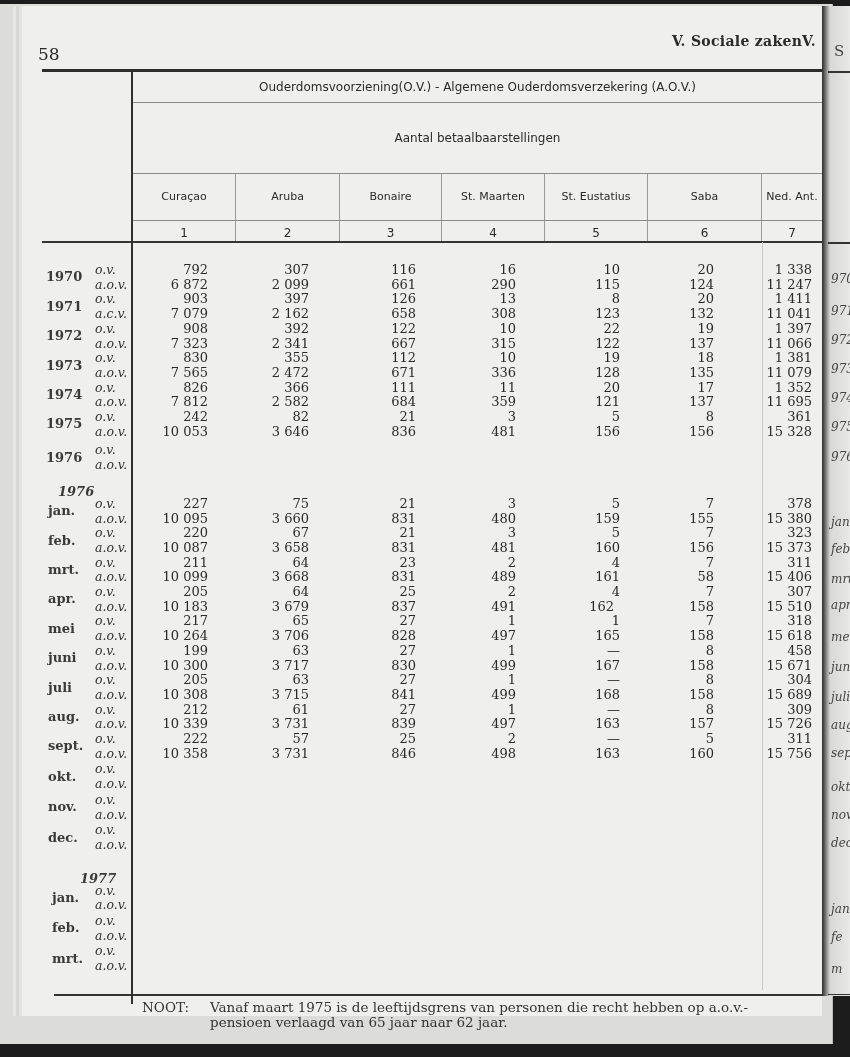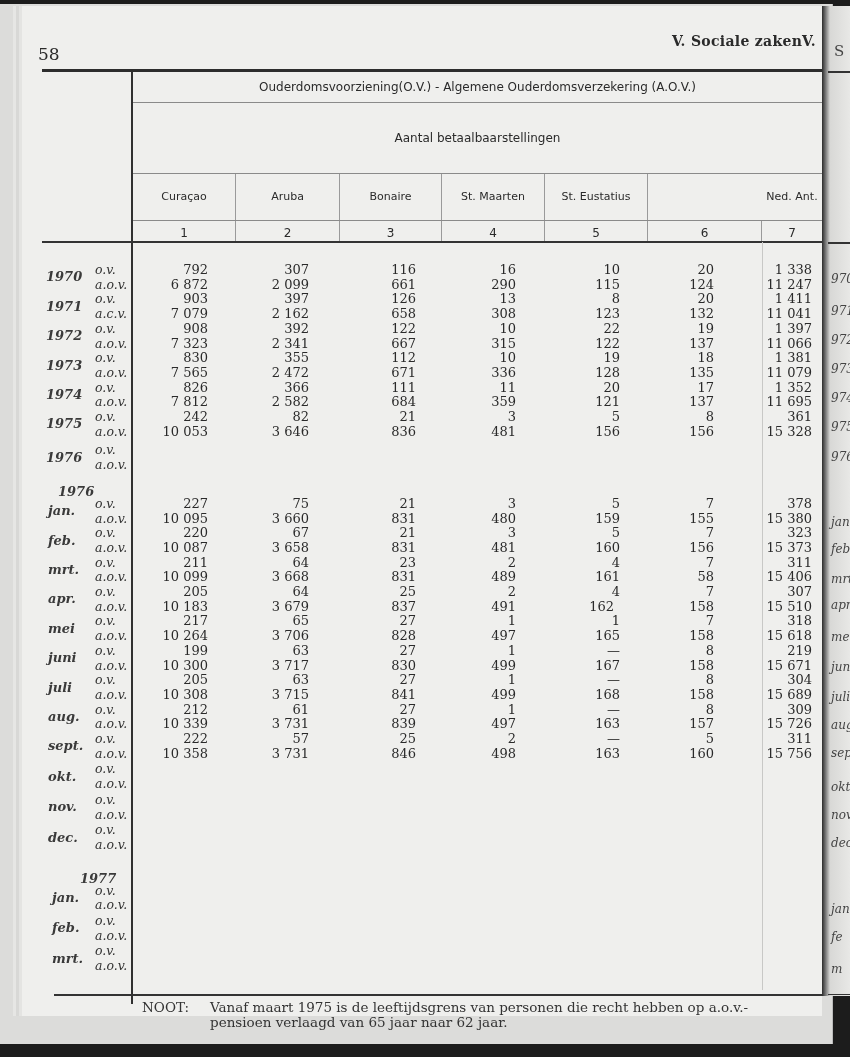--- a/index.html
+++ b/index.html
@@ -61,21 +61,21 @@
   .colnum { line-height: 24px; font-size: 12px; }
   .header-bottom-rule { position: absolute; left: 42px; width: 780px; top: 241px; height: 2px; background: #333; }
 
   .rows { position: absolute; left: 0; top: 262px; width: 822px; }
   .row { position: absolute; left: 0; height: 15px; width: 822px; font-size: 13px; line-height: 15px; }
   .row .type {
     position: absolute; left: 95px; width: 34px; font-style: italic; font-size: 12.5px; color: #333;
   }
   .row .cell { position: absolute; text-align: right; white-space: nowrap; }
   .period-label {
-    position: absolute; font-style: italic; font-weight: bold; font-size: 13px; color: #3a3a3a;
+    position: absolute; font-weight: bold; font-size: 13px; color: #3a3a3a;
   }
   .sub-year { position: absolute; font-style: italic; font-weight: bold; font-size: 13px; color: #3a3a3a; }
   .nedant-vline { position: absolute; left: 762px; top: 242px; width: 1px; height: 748px; background: #c8c8c6; }
 
   .bottom-rule { position: absolute; left: 54px; width: 768px; top: 994px; height: 2px; background: #333; }
   .note { position: absolute; left: 142px; top: 1000px; font-size: 13.5px; line-height: 15px; color: #333; }
   .note .lbl { position: absolute; left: 0; top: 0; }
   .note .txt { position: absolute; left: 68px; top: 0; width: 640px; }
 </style>
 </head>
@@ -123,20 +123,21 @@
 
 <div class="header-area">
   <div class="title-band">Ouderdomsvoorziening(O.V.) - Algemene Ouderdomsverzekering (A.O.V.)</div>
   <div class="subtitle-band">Aantal betaalbaarstellingen</div>
   <div class="colhead-row" id="colheads">
       <div class="colhead" style="left: 0px; width: 103px;">Curaçao</div>
       <div class="colhead" style="left: 103px; width: 104px;">Aruba</div>
       <div class="colhead" style="left: 207px; width: 102px;">Bonaire</div>
       <div class="colhead" style="left: 309px; width: 103px;">St. Maarten</div>
       <div class="colhead" style="left: 412px; width: 103px;">St. Eustatius</div>
+      <div class="colhead" style="left: 515px; width: 114px;">Saba</div>
       <div class="colhead" style="left: 629px; width: 60px; border-right: none;">Ned. Ant.</div>
     </div>
   <div class="colnum-row" id="colnums">
       <div class="colnum" style="left: 0px; width: 103px;">1</div>
       <div class="colnum" style="left: 103px; width: 104px;">2</div>
       <div class="colnum" style="left: 207px; width: 102px;">3</div>
       <div class="colnum" style="left: 309px; width: 103px;">4</div>
       <div class="colnum" style="left: 412px; width: 103px;">5</div>
       <div class="colnum" style="left: 515px; width: 114px;">6</div>
       <div class="colnum" style="left: 629px; width: 60px; border-right: none;">7</div>
@@ -400,21 +401,21 @@
     </div>
     <div class="period-label" style="top: 358.75px; left: 48px;">mei</div>
     <div class="row" style="top: 380.8px;">
       <span class="type">o.v.</span>
       <span class="cell" style="right: 614px;">199</span>
       <span class="cell" style="right: 513px;">63</span>
       <span class="cell" style="right: 406px;">27</span>
       <span class="cell" style="right: 306px;">1</span>
       <span class="cell" style="right: 202px;">—</span>
       <span class="cell" style="right: 108px;">8</span>
-      <span class="cell" style="right: 10px;">219</span>
+      <span class="cell" style="right: 10px;">458</span>
     </div>
     <div class="row" style="top: 395.5px;">
       <span class="type">a.o.v.</span>
       <span class="cell" style="right: 614px;">10 300</span>
       <span class="cell" style="right: 513px;">3 717</span>
       <span class="cell" style="right: 406px;">830</span>
       <span class="cell" style="right: 306px;">499</span>
       <span class="cell" style="right: 202px;">167</span>
       <span class="cell" style="right: 108px;">158</span>
       <span class="cell" style="right: 10px;">15 671</span>

